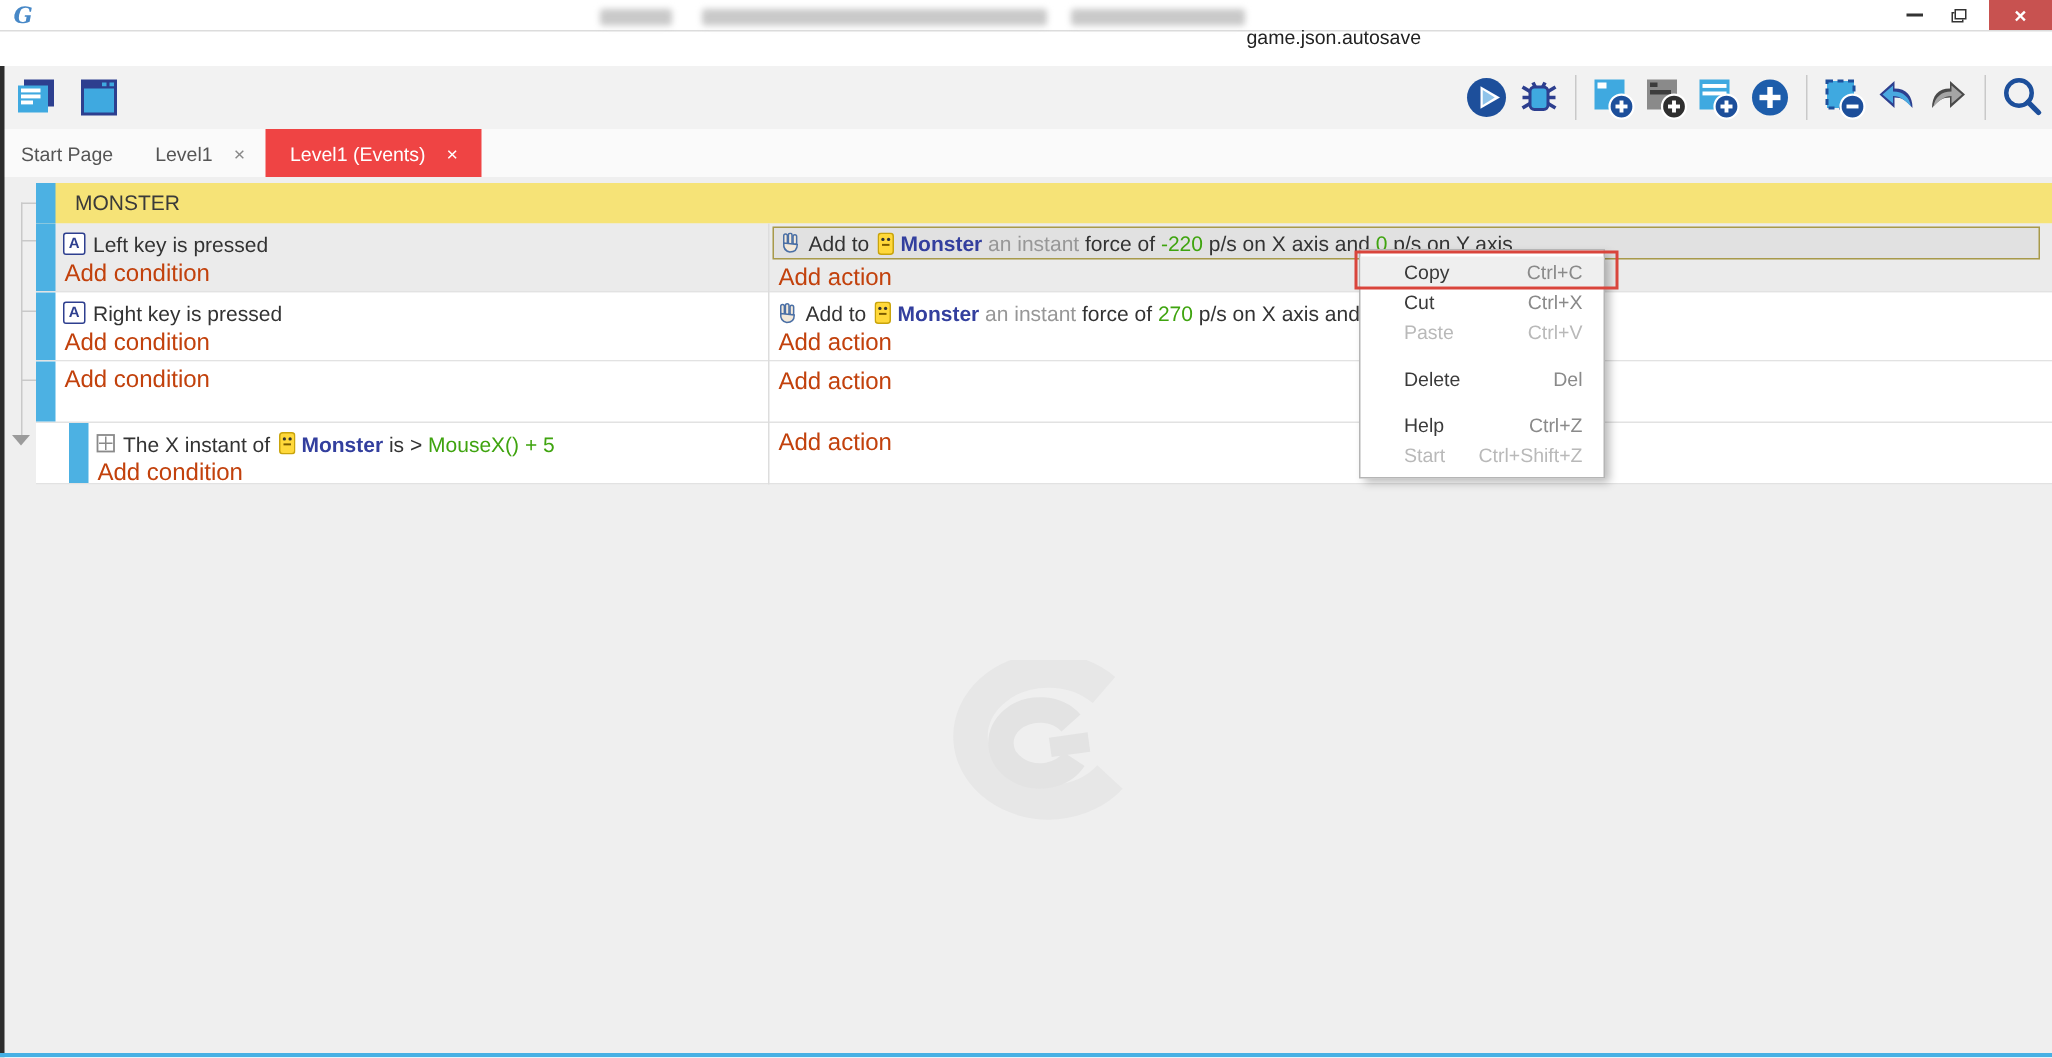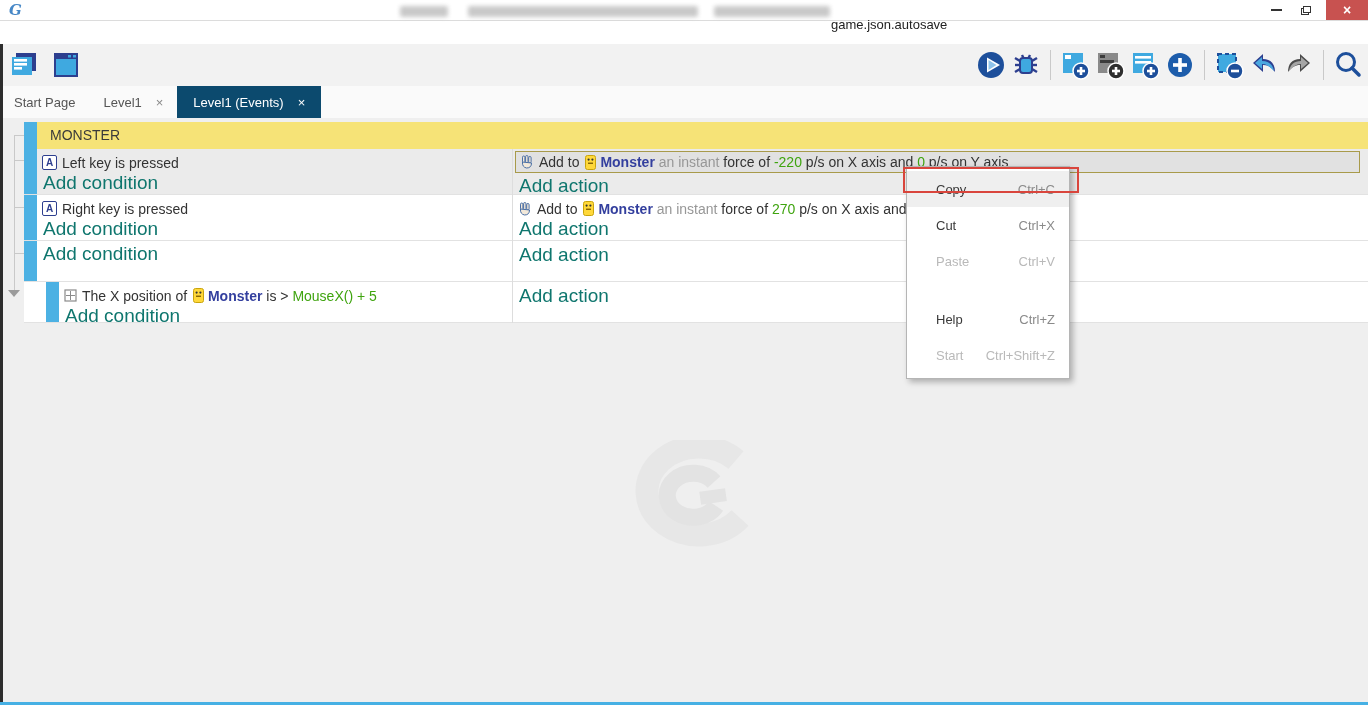--- a/index.html
+++ b/index.html
@@ -30,21 +30,21 @@
   .tb-left{position:absolute;left:8px;top:5px;display:flex;align-items:center;gap:10px;}
   .tb-right{position:absolute;right:4px;top:5px;display:flex;align-items:center;gap:3px;}
   .tb-ico{width:32px;height:32px;display:flex;align-items:center;justify-content:center;}
   .tb-sep{width:1px;height:30px;background:#c9c9c9;margin:0 5px;}
   .tb-sep-left{position:absolute;left:92px;top:50px;width:1px;height:30px;background:#c9c9c9;}
 
   
   .tabbar{position:absolute;left:0;top:86px;width:1368px;height:32px;background:#fafafa;display:flex;align-items:stretch;}
   .tab{display:flex;align-items:center;font-size:13px;color:#555;padding:0 14px;gap:14px;}
   .tab .x{color:#888;font-size:13px;}
-  .tab.active{background:#0c4a6e;color:#fff;padding:0 16px;}
+  .tab.active{background:#ef4444;color:#fff;padding:0 16px;}
   .tab.active .x{color:#fff;}
 
   
   .events{position:absolute;left:0;top:118px;width:1368px;height:584px;background:#efefef;}
   .edge-left{position:absolute;left:0;top:44px;width:3px;height:661px;background:#2d2d2d;z-index:40;}
   .strip-bottom{position:absolute;left:0;top:702px;width:1368px;height:3px;background:#46b0e4;z-index:41;}
 
   .row{position:absolute;left:24px;right:0;border-bottom:1px solid #e2e2e2;background:#fff;}
   .row .bar{position:absolute;left:0;top:0;bottom:0;width:13px;background:#4cb1e3;}
   .row-comment{top:4px;height:27px;background:#f6e377;border-bottom:none;}
@@ -52,21 +52,21 @@
   .row1{top:31px;height:46px;background:#ebebeb;}
   .row2{top:77px;height:46px;}
   .row3{top:123px;height:41px;}
   .rowsub{top:164px;height:41px;}
   .cond{position:absolute;left:13px;width:475px;top:0;bottom:0;padding:3px 0 0 5px;}
   .rowsub .subbar{position:absolute;left:22px;top:0;bottom:0;width:13px;background:#4cb1e3;}
   .rowsub .cond{left:35px;width:453px;}
   .act{position:absolute;left:488px;right:0;top:0;bottom:0;padding:3px 0 0 6px;}
   .line{display:flex;align-items:center;height:21px;font-size:14px;white-space:pre;}
   .line span{white-space:pre;}
-  .ph{color:#0f766e;font-size:19px;height:20px;display:flex;align-items:center;padding-left:1px;}
+  .ph{color:#c2410c;font-size:16px;height:20px;display:flex;align-items:center;padding-left:1px;}
   .t-dark{color:#333;} .t-gray{color:#979797;} .t-green{color:#3fa40f;} .t-obj{color:#333f9e;font-weight:bold;}
   .keybadge{display:inline-flex;align-items:center;justify-content:center;width:15px;height:15px;border:1px solid #2e3f8f;border-radius:2px;font-size:10px;font-weight:bold;color:#2e3f8f;background:#fff;margin-right:5px;}
   .inline-ico{display:inline-flex;margin-right:5px;align-items:center;}
   .obj-ico{display:inline-flex;margin:0 4px 0 2px;}
   .sel-action{position:absolute;left:3px;right:8px;top:2px;height:22px;background:#e1e1e1;border:1px solid #a89a4a;display:flex;align-items:center;padding-left:4px;font-size:14px;white-space:pre;}
   .row1 .ph-act{position:absolute;left:6px;top:27px;}
 
   .col-divider{position:absolute;left:512px;top:31px;height:174px;width:1px;background:#ddd;}
 
   
@@ -78,21 +78,21 @@
   .g-h4{left:14px;top:135px;width:10px;height:1px;}
   .g-arrow{position:absolute;left:8px;top:172px;width:0;height:0;border-left:6px solid transparent;border-right:6px solid transparent;border-top:7px solid #9b9b9b;background:none;}
   .g-sv{left:34px;top:164px;width:1px;height:21px;}
   .g-sh{left:34px;top:184px;width:12px;height:1px;}
 
   
   .watermark{position:absolute;left:604px;top:322px;z-index:1;}
 
   
   .ctx{position:absolute;left:906px;top:166px;width:164px;background:#fff;border:1px solid #b5b5b5;box-shadow:3px 3px 6px rgba(0,0,0,0.28);z-index:20;padding:4px 0 5px 0;}
-  .ctx-item{height:36px;display:flex;align-items:center;justify-content:space-between;padding:0 14px 0 29px;font-size:13px;}
+  .ctx-item{height:20px;display:flex;align-items:center;justify-content:space-between;padding:0 14px 0 29px;font-size:13px;}
   .ctx-item .ctx-label{color:#3a3a3a;}
   .ctx-item .ctx-sc{color:#8a8a8a;}
   .ctx-item.hl{background:#efefef;}
   .ctx-item.disabled .ctx-label,.ctx-item.disabled .ctx-sc{color:#b9b9b9;}
   .ctx-gap{height:11px;}
 
   
   .annot{position:absolute;left:903px;top:167px;width:176px;height:26px;border:2px solid #d9453c;z-index:30;}
 </style>
 </head>
@@ -370,21 +370,21 @@
       <div class="subbar"></div>
       <div class="cond">
         <div class="line">
           <span class="inline-ico">
             <svg width="13" height="13" viewBox="0 0 13 13">
               <rect x="1" y="1" width="11" height="11" fill="#fff" stroke="#8a8a8a" stroke-width="1.2"></rect>
               <line x1="6.5" y1="2" x2="6.5" y2="11" stroke="#8a8a8a" stroke-width="1"></line>
               <line x1="2" y1="6.5" x2="11" y2="6.5" stroke="#8a8a8a" stroke-width="1"></line>
             </svg>
           </span>
-          <span class="t-dark">The X position of </span>
+          <span class="t-dark">The X instant of </span>
           <span class="obj-ico">
             <svg width="11" height="15" viewBox="0 0 11 15">
               <rect x="0.5" y="0.5" width="10" height="14" rx="2" fill="#ffd83a" stroke="#c9a40c" stroke-width="1"></rect>
               <circle cx="3.6" cy="4.6" r="1.1" fill="#333"></circle>
                 <circle cx="7.4" cy="4.6" r="1.1" fill="#333"></circle>
               <rect x="3" y="7.6" width="5" height="1.3" fill="#7a5b00"></rect>
             </svg>
           </span>
           <span class="t-obj">Monster</span>
           <span class="t-dark"> is </span>
@@ -408,20 +408,24 @@
     </div>
     <div class="ctx-item">
       <span class="ctx-label">Cut</span>
       <span class="ctx-sc">Ctrl+X</span>
     </div>
     <div class="ctx-item disabled">
       <span class="ctx-label">Paste</span>
       <span class="ctx-sc">Ctrl+V</span>
     </div>
     <div class="ctx-gap"></div>
+    <div class="ctx-item">
+      <span class="ctx-label">Delete</span>
+      <span class="ctx-sc">Del</span>
+    </div>
     <div class="ctx-gap"></div>
     <div class="ctx-item">
       <span class="ctx-label">Help</span>
       <span class="ctx-sc">Ctrl+Z</span>
     </div>
     <div class="ctx-item disabled">
       <span class="ctx-label">Start</span>
       <span class="ctx-sc">Ctrl+Shift+Z</span>
     </div>
   </div>

